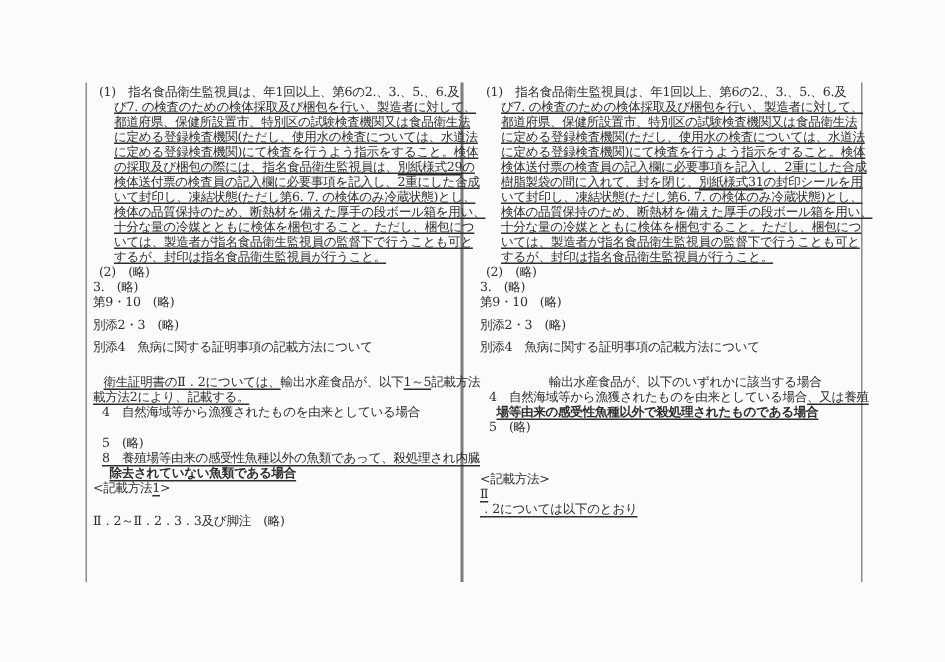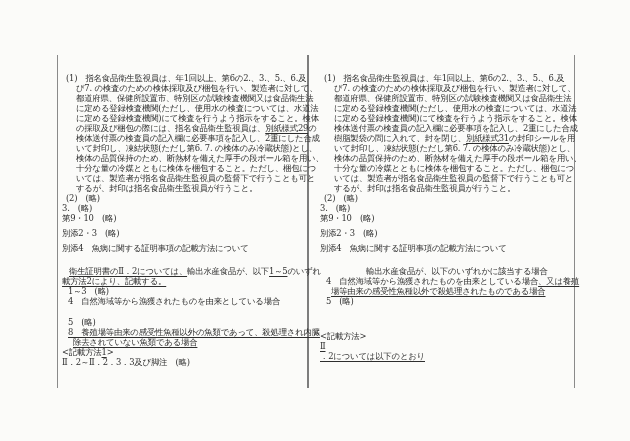--- a/index.html
+++ b/index.html
@@ -13,38 +13,38 @@
   }
   .vline {
     position:absolute;
     top:55px; height:333px; width:1px;
     background:#8a8a8a;
   }
   .vline.left   { left:57px; }
   .vline.middle { left:307px; width:2px; background:#7d7d7d; }
   .vline.right  { left:574px; }
   .col {
-    position:absolute; top:73px;
+    position:absolute; top:56px;
     font-size:8.4px;
     line-height:10px;
     letter-spacing:-0.2px;
   }
   .col-left  { left:60px;  width:246px; }
   .col-right { left:318px; width:256px; }
   .line { height:10px; white-space:nowrap; }
   .u {
     text-decoration:underline;
     text-underline-offset:1.5px;
     text-decoration-thickness:0.8px;
   }
   .ind-0 { padding-left:2px; }
   .ind-1 { padding-left:6px; }
-  .ind-2 { padding-left:16px; }
+  .ind-2 { padding-left:16px;text-decoration:underline; }
   .ind-3 { padding-left:8px; }
-  .ind-4 { padding-left:13px; }
+  .ind-4 { padding-left:13px;font-weight:bold; }
   .ind-5 { padding-left:9px; }
 </style>
 </head>
 <body>
 
 <div>
   <div class="vline left"></div>
   <div class="vline middle"></div>
   <div class="vline right"></div>
 
@@ -59,29 +59,28 @@
       <div class="line ind-2"><span>いて封印し、凍結状態(ただし第6. 7. の検体のみ冷蔵状態)とし、</span></div>
       <div class="line ind-2"><span>検体の品質保持のため、断熱材を備えた厚手の段ボール箱を用い、</span></div>
       <div class="line ind-2"><span>十分な量の冷媒とともに検体を梱包すること。ただし、梱包につ</span></div>
       <div class="line ind-2"><span>いては、製造者が指名食品衛生監視員の監督下で行うことも可と</span></div>
       <div class="line ind-2"><span>するが、封印は指名食品衛生監視員が行うこと。</span></div>
       <div class="line ind-1"><span>(2)　(略)</span></div>
       <div class="line ind-0"><span>3.　(略)</span></div>
       <div class="line ind-0"><span>第9・10　(略)</span></div>
       <div class="line ind-0" style="margin-top: 5px;"><span>別添2・3　(略)</span></div>
       <div class="line ind-0" style="margin-top: 5px;"><span>別添4　魚病に関する証明事項の記載方法について</span></div>
-      <div class="line ind-5" style="margin-top: 13px;"><span class="u">衛生証明書のⅡ．2については、</span><span>輸出水産食品が、以下</span><span class="u">1～5</span><span>のいずれ</span></div>
+      <div class="line ind-5" style="margin-top: 13px;"><span class="u">衛生証明書のⅡ．2については、</span><span>輸出水産食品が、以下</span><span class="u">1～5</span><span>記載方法</span></div>
       <div class="line ind-0"><span class="u">載方法2により、記載する。</span></div>
-      <div class="line ind-3"><span>1～3　(略)</span></div>
       <div class="line ind-3"><span>4　自然海域等から漁獲されたものを由来としている場合</span></div>
       <div class="line ind-3" style="margin-top: 11px;"><span>5　(略)</span></div>
       <div class="line ind-3"><span class="u">8　養殖場等由来の感受性魚種以外の魚類であって、殺処理され内臓</span></div>
       <div class="line ind-4"><span class="u">除去されていない魚類である場合</span></div>
       <div class="line ind-0"><span>&lt;記載方法</span><span class="u">1</span><span>&gt;</span></div>
-      <div class="line ind-0" style=""><span>Ⅱ．2～Ⅱ．2．3．3及び脚注　(略)</span></div>
+      <div class="line ind-0" style="margin-top: 12px;"><span>Ⅱ．2～Ⅱ．2．3．3及び脚注　(略)</span></div>
     </div>
   <div class="col col-right">
       <div class="line ind-1"><span>(1)　指名食品衛生監視員は、年1回以上、第6の2.、3.、5.、6.及</span></div>
       <div class="line ind-2"><span>び7. の検査のための検体採取及び梱包を行い、製造者に対して、</span></div>
       <div class="line ind-2"><span>都道府県、保健所設置市、特別区の試験検査機関又は食品衛生法</span></div>
       <div class="line ind-2"><span>に定める登録検査機関(ただし、使用水の検査については、水道法</span></div>
       <div class="line ind-2"><span>に定める登録検査機関)にて検査を行うよう指示をすること。検体</span></div>
       <div class="line ind-2"><span>検体送付票の検査員の記入欄に必要事項を記入し、2重にした合成</span></div>
       <div class="line ind-2"><span>樹脂製袋の間に入れて、封を閉じ、</span><span class="u">別紙様式31</span><span>の封印シールを用</span></div>
       <div class="line ind-2"><span>いて封印し、凍結状態(ただし第6. 7. の検体のみ冷蔵状態)とし、</span></div>

